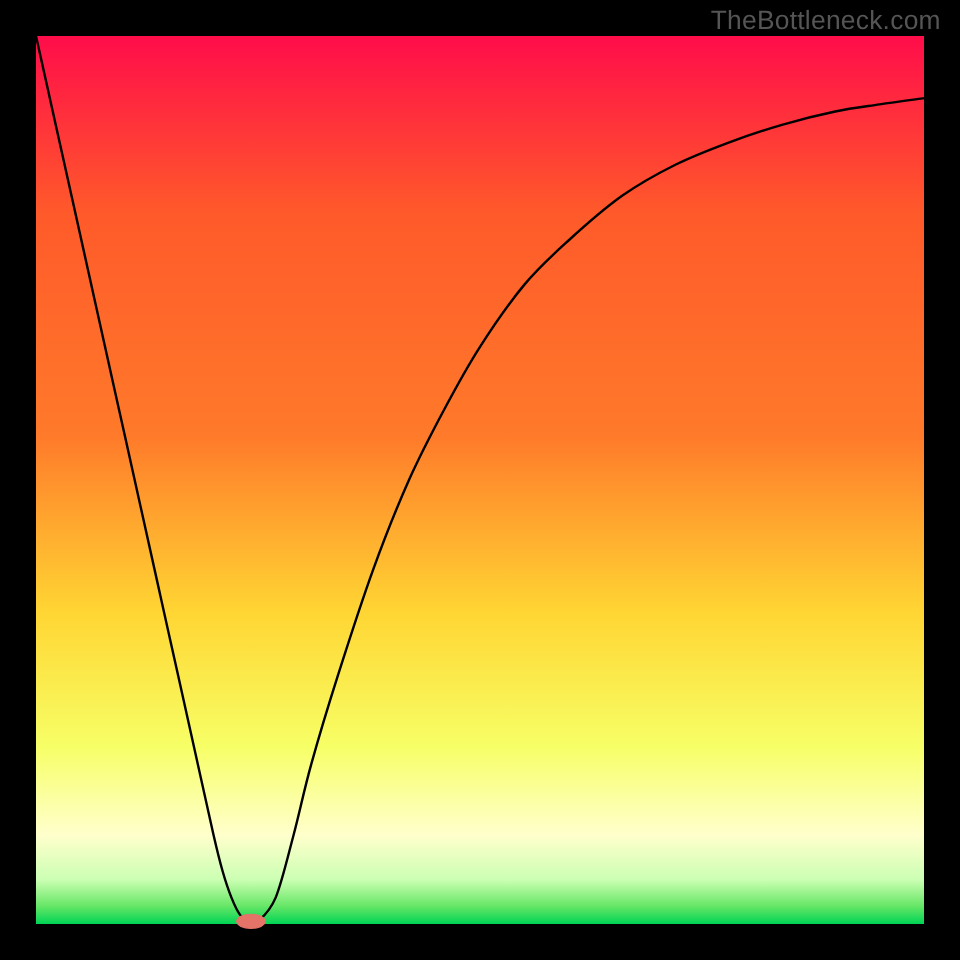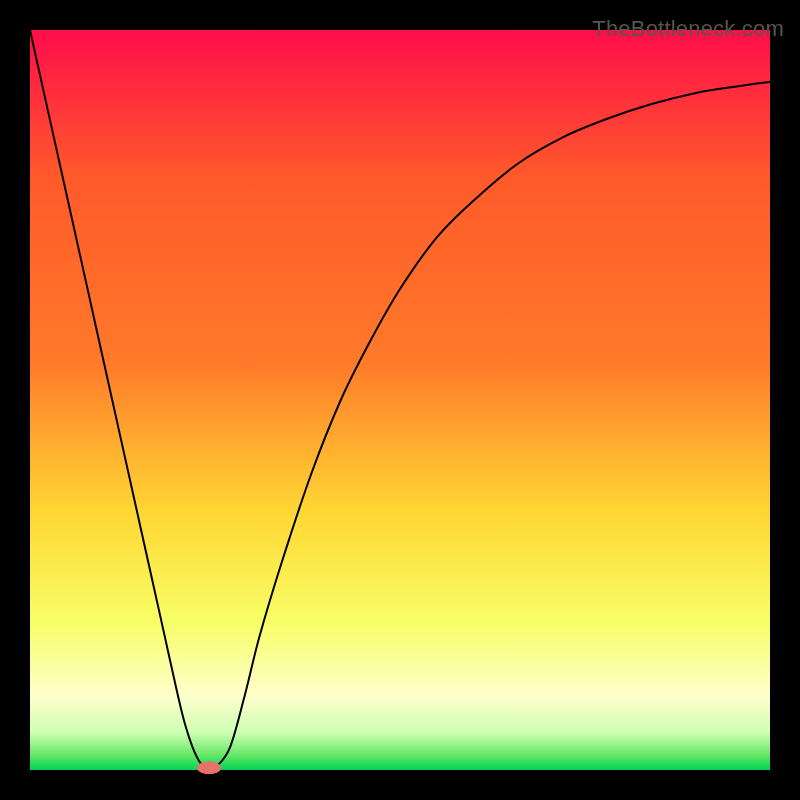--- a/index.html
+++ b/index.html
@@ -11,21 +11,21 @@
     background: #ffffff;
     font-family: Arial, Helvetica, sans-serif;
   }
   .container {
     position: relative;
     width: 800px;
     height: 800px;
   }
   .watermark {
     position: absolute;
-    top: 16px;
+    top: 4px;
     right: 16px;
     color: #555;
     font-size: 22px;
     font-family: Arial, sans-serif;
     z-index: 10;
     letter-spacing: 0.2px;
   }
   svg.chart {
     position: absolute;
     top: 0;

